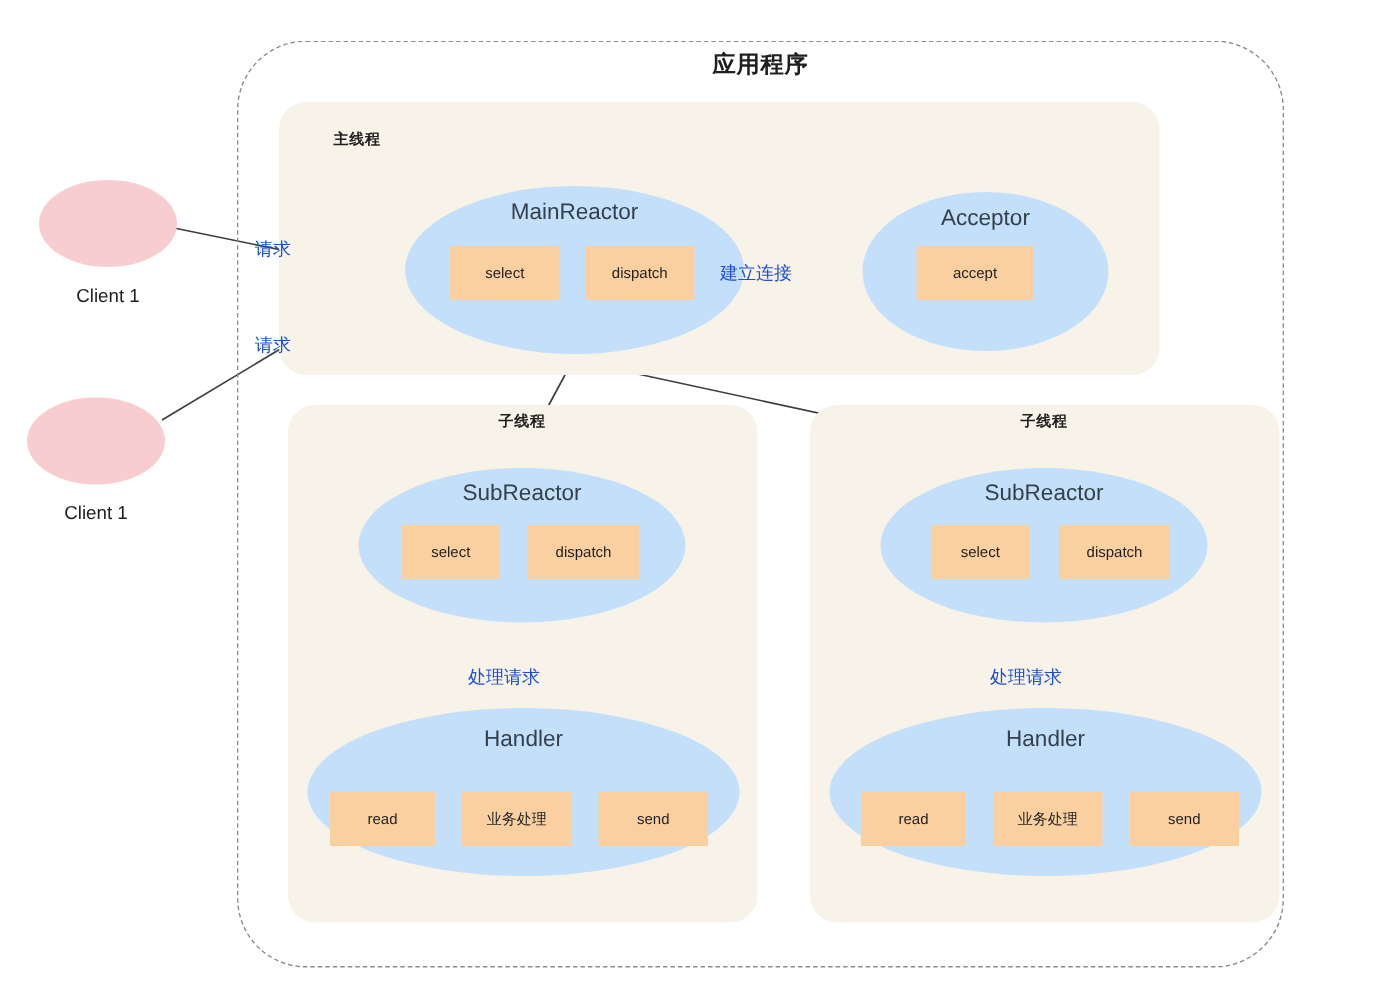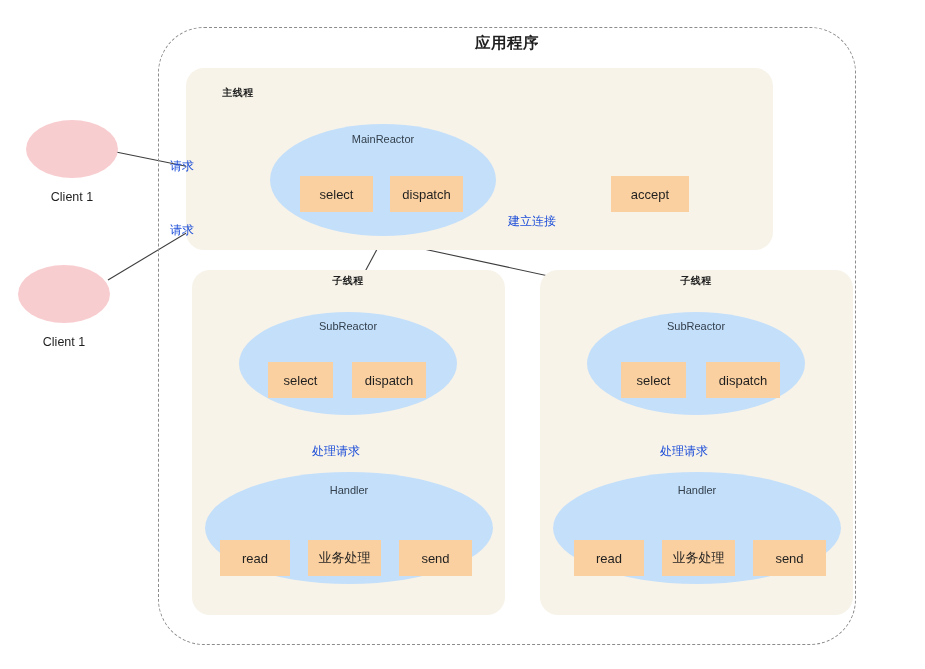--- a/index.html
+++ b/index.html
@@ -64,45 +64,44 @@
   .ellipse {
     border-radius: 50%;
   }
   .ellipse-blue { background: #c4dffa; }
   .ellipse-pink { background: #f8cdd0; }
 
   .ellipse-label {
     position: absolute;
     width: 100%;
     text-align: center;
-    font-size: 11px;
+    font-size: 15px;
     color: #33404d;
   }
   .client-label {
     position: absolute;
     width: 100%;
     top: 50%;
     transform: translateY(-50%);
     text-align: center;
     font-size: 12.5px;
     color: #1f1f1f;
     margin-top: 48px;
   }
 
   
   .opbox {
     position: absolute;
     background: #fbd0a0;
     color: #1f1f1f;
-    font-size: 13px;
+    font-size: 10px;
     display: flex;
     align-items: center;
     justify-content: center;
     box-sizing: border-box;
-    margin-top: 12px;
   }
 
   
   .edge-label {
     position: absolute;
     font-size: 12px;
     color: #1d4ed8;
     white-space: nowrap;
   }
   .edge-label-cn {
@@ -166,22 +165,25 @@
 
   <div class="abs panel" id="panel-main"></div>
   <div class="panel-title" style="left:206px; top:86px; width:64px;">主线程</div>
 
   <div class="abs ellipse ellipse-blue" style="left:270px; top:124px; width:226px; height:112px;">
     <span class="ellipse-label" style="top:9px;">MainReactor</span>
   </div>
   <div class="opbox" style="left:300px; top:164px; width:73px; height:36px;">select</div>
   <div class="opbox" style="left:390px; top:164px; width:73px; height:36px;">dispatch</div>
 
-  <div class="edge-label edge-label-cn" style="left:508px; top:174px;margin-top:39px;">建立连接</div>
-
+  <div class="edge-label edge-label-cn" style="left:480px; top:174px;">建立连接</div>
+
+  <div class="abs ellipse ellipse-blue" style="left:575px; top:128px; width:164px; height:106px;">
+    <span class="ellipse-label" style="top:9px;">Acceptor</span>
+  </div>
   <div class="opbox" style="left:611px; top:164px; width:78px; height:36px;">accept</div>
 
   <div class="edge-label edge-label-cn" style="left:170px; top:158px;">请求</div>
   <div class="edge-label edge-label-cn" style="left:170px; top:222px;">请求</div>
 
   <div class="abs panel" id="panel-sub-1"></div>
   <div class="panel-title" style="left:316px; top:274px; width:64px;">子线程</div>
 
   <div class="abs ellipse ellipse-blue" style="left:239px; top:312px; width:218px; height:103px;">
     <span class="ellipse-label" style="top:8px;">SubReactor</span>

